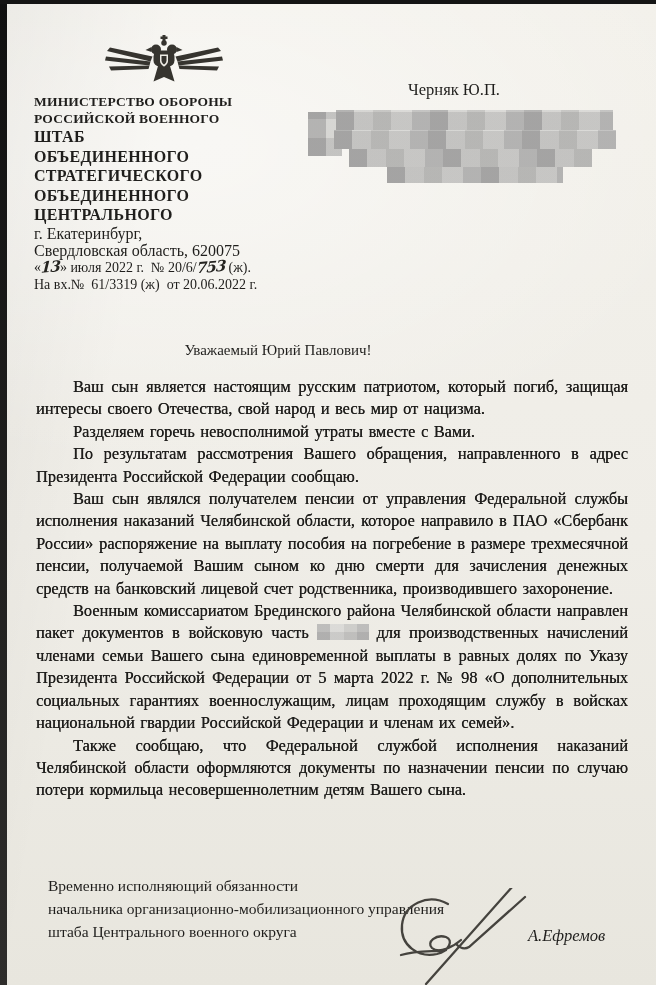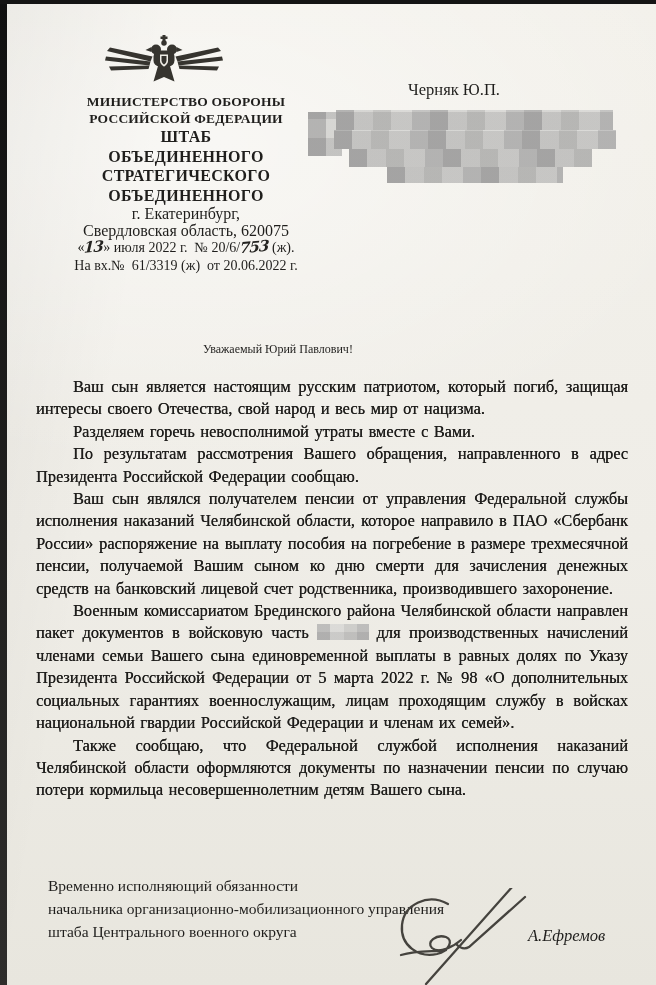--- a/index.html
+++ b/index.html
@@ -10,21 +10,21 @@
       radial-gradient(ellipse 800px 500px at 30% 15%, rgba(255,255,255,.5), rgba(255,255,255,0) 65%),
       linear-gradient(100deg, rgba(0,0,0,.05), rgba(0,0,0,0) 22%),
       linear-gradient(180deg,#f3f1eb 0%,#efede7 55%,#e8e6de 100%);
   }
   .edge-left{position:absolute;left:0;top:0;width:7px;height:100%;
     background:linear-gradient(180deg,#101010,#2e2d2b);}
   .edge-top{position:absolute;left:0;top:0;width:100%;height:4px;background:#141414;}
 
   .emblem{position:absolute;left:104px;top:34px;width:120px;height:60px;}
 
-  .letterhead{position:absolute;left:34px;top:94px;width:304px;text-align:center;}
+  .letterhead{position:absolute;left:34px;top:94px;width:304px;text-align:left;}
   .org{font-size:13.5px;font-weight:bold;line-height:16.5px;letter-spacing:.2px;}
   .hq{font-size:16px;font-weight:bold;line-height:19.5px;letter-spacing:.3px;}
   .addr{font-size:16px;line-height:17px;}
   .ref{font-size:14px;line-height:17.5px;white-space:nowrap;}
   .hand{display:inline-block;font-family:"DejaVu Serif",serif;font-style:italic;font-weight:bold;
     font-size:15px;transform:rotate(-5deg) skewX(-8deg);letter-spacing:-1px;color:#242320;}
 
   .addressee{position:absolute;left:408px;top:80px;width:150px;text-align:left;font-size:16.5px;}
 
   .mosaic{position:absolute;background-color:#d9d8d5;
@@ -38,21 +38,21 @@
   .m2{left:334px;top:130px;width:282px;height:19px;}
   .m3{left:349px;top:149px;width:243px;height:18px;}
   .m4{left:387px;top:167px;width:176px;height:16px;}
 
   .mosaic-inline{display:inline-block;width:52px;height:16px;vertical-align:-2px;margin:0 8px;
     background-color:#dcdbd8;
     background-image:
       repeating-linear-gradient(90deg, rgba(120,120,122,.30) 0 13px, rgba(215,215,213,.18) 13px 27px, rgba(165,165,163,.26) 27px 40px),
       repeating-linear-gradient(0deg, rgba(130,130,132,.22) 0 8px, rgba(220,220,218,.18) 8px 16px);}
 
-  .salutation{position:absolute;left:0;top:342px;width:556px;text-align:center;font-size:12px;}
+  .salutation{position:absolute;left:0;top:342px;width:556px;text-align:center;font-size:15px;}
 
   .body{position:absolute;left:36px;top:376px;width:592px;}
   .body p{margin:0;font-size:16.3px;line-height:22.4px;text-align:justify;text-align-last:left;
     text-indent:37px;word-spacing:1.5px;text-shadow:0.25px 0 0 currentColor;}
 
   .sigblock{position:absolute;left:48px;top:874px;font-size:15.5px;line-height:23px;}
   .signature-svg{position:absolute;left:386px;top:888px;width:152px;height:97px;}
   .signer{position:absolute;left:528px;top:926px;font-size:16.5px;font-style:italic;}
 </style>
 </head>
@@ -79,25 +79,26 @@
       <path d="M147,55 L236,45 L238,53 L149,63 Z"></path>
       <path d="M149,63 L230,65 L226,73 L151,70 Z"></path>
       <path d="M108,64 L132,64 L141,95 L120,86 L99,95 Z"></path>
       <path d="M112,41 h16 v13 c0,7 -8,11 -8,11 c0,0 -8,-4 -8,-11 Z" fill="#efede6"></path>
       <path d="M115,44 h10 v9 c0,5 -5,8 -5,8 c0,0 -5,-3 -5,-8 Z" fill="#36342f"></path>
     </g>
   </svg>
 
   <div class="letterhead">
     <div class="org">МИНИСТЕРСТВО ОБОРОНЫ</div>
-    <div class="org">РОССИЙСКОЙ ФЕДЕРАЦИИ</div>
+    <div class="org">РОССИЙСКОЙ ВОЕННОГО</div>
     <div class="hq">ШТАБ</div>
     <div class="hq">ОБЪЕДИНЕННОГО</div>
     <div class="hq">СТРАТЕГИЧЕСКОГО</div>
     <div class="hq">ОБЪЕДИНЕННОГО</div>
+    <div class="hq">ЦЕНТРАЛЬНОГО</div>
     <div class="addr">г. Екатеринбург,</div>
     <div class="addr">Свердловская область, 620075</div>
     <div class="ref"><span>«</span><span class="hand">13</span><span>» июля 2022 г.&nbsp; № 20/6/</span><span class="hand">753</span><span>&nbsp;(ж).</span></div>
     <div class="ref">На вх.№&nbsp; 61/3319 (ж)&nbsp; от 20.06.2022 г.</div>
   </div>
 
   <div class="addressee">Черняк Ю.П.</div>
 
   <div class="mosaic m0"></div>
   <div class="mosaic m1"></div>

